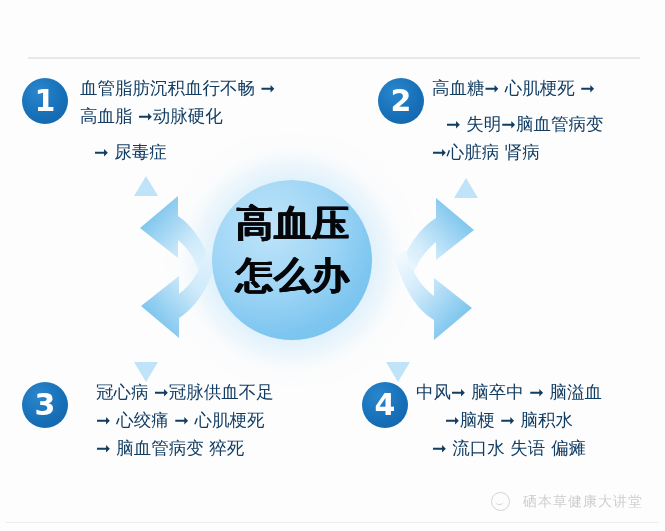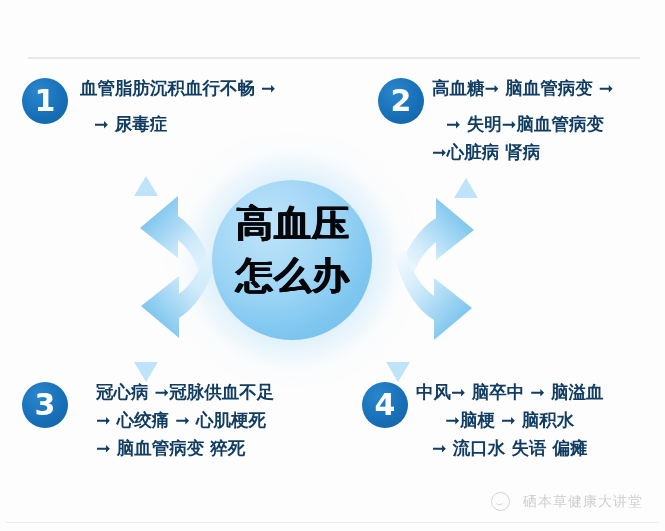--- a/index.html
+++ b/index.html
@@ -111,21 +111,21 @@
     text-align: center;
     font-family: "DejaVu Sans", "Liberation Sans", sans-serif;
   }
   .lines {
     position: absolute;
     color: #123d63;
     font-size: 17.5px;
     line-height: 28px;
     white-space: nowrap;
     font-family: "DejaVu Sans", "Liberation Sans", sans-serif;
-    font-weight: 700;
+    font-weight: 400;
   }
   .lines .ln { display: block; }
 
   
   .i1 { padding-left: 0px; }
   .i2 { padding-left: 14px; margin-top: 8px; }
 
   
   #quad-1 { left: 22px;  top: 74px;  }
   #quad-1 .badge { left: 0;   top: 4px; }
@@ -292,28 +292,29 @@
   <div class="hub"></div>
   <div class="hub-text">
     <span>高血压</span>
     <span>怎么办</span>
   </div>
 
   <div class="quad" id="quad-1">
     <div class="badge">1</div>
     <div class="lines">
       <span class="ln i1">血管脂肪沉积血行不畅 ➞</span>
+      <span class="ln i1">高血脂 ➞动脉硬化</span>
       <span class="ln i2">➞ 尿毒症</span>
     </div>
   </div>
 
   <div class="quad" id="quad-2">
     <div class="badge">2</div>
     <div class="lines">
-      <span class="ln i1">高血糖➞ 脑血管病变 ➞</span>
+      <span class="ln i1">高血糖➞ 心肌梗死 ➞</span>
       <span class="ln i2">➞ 失明➞脑血管病变</span>
       <span class="ln i1">➞心脏病 肾病</span>
     </div>
   </div>
 
   <div class="quad" id="quad-3">
     <div class="badge">3</div>
     <div class="lines">
       <span class="ln i1">冠心病 ➞冠脉供血不足</span>
       <span class="ln i1">➞ 心绞痛 ➞ 心肌梗死</span>

